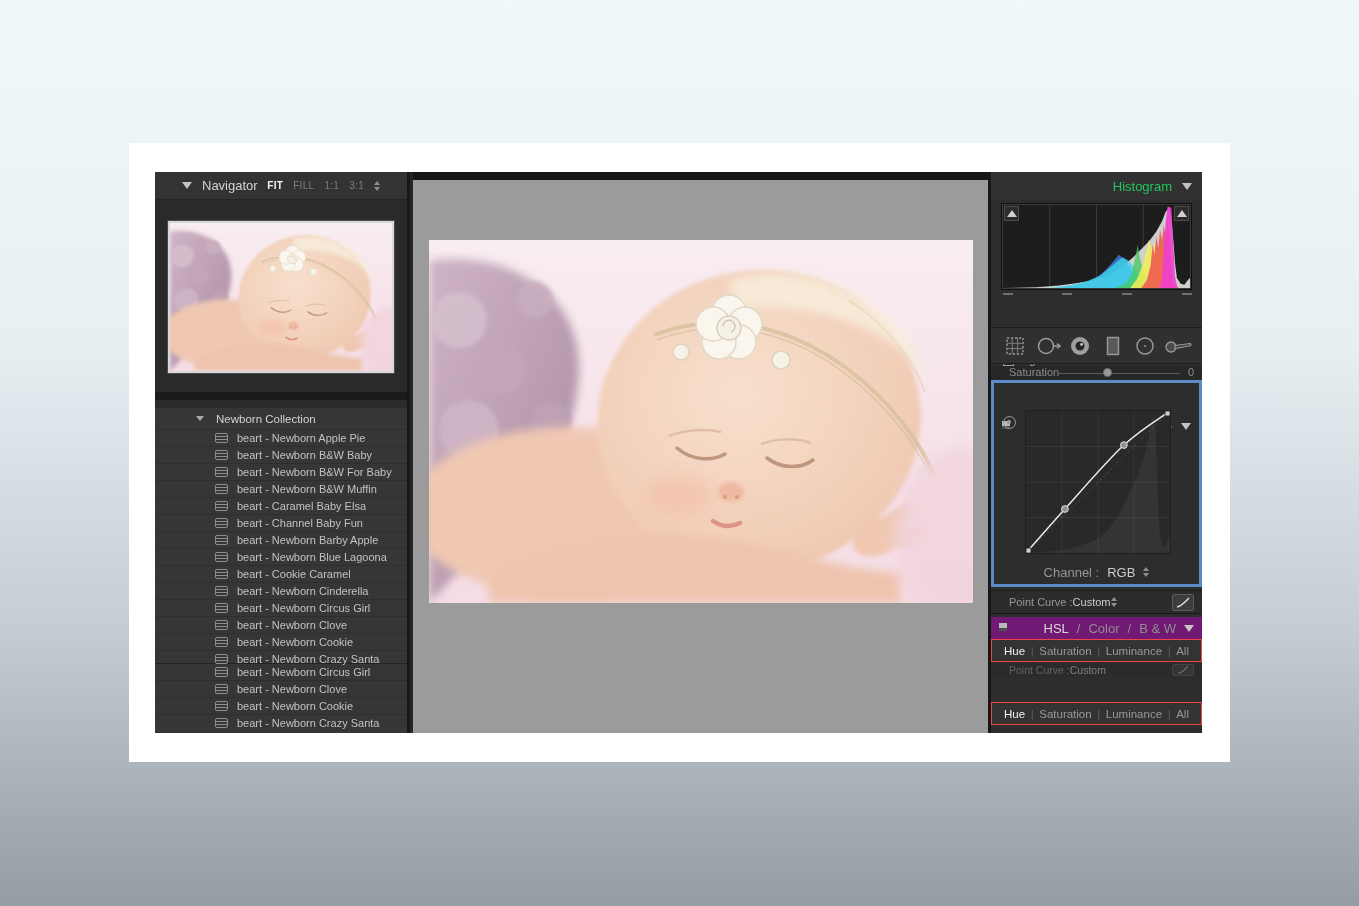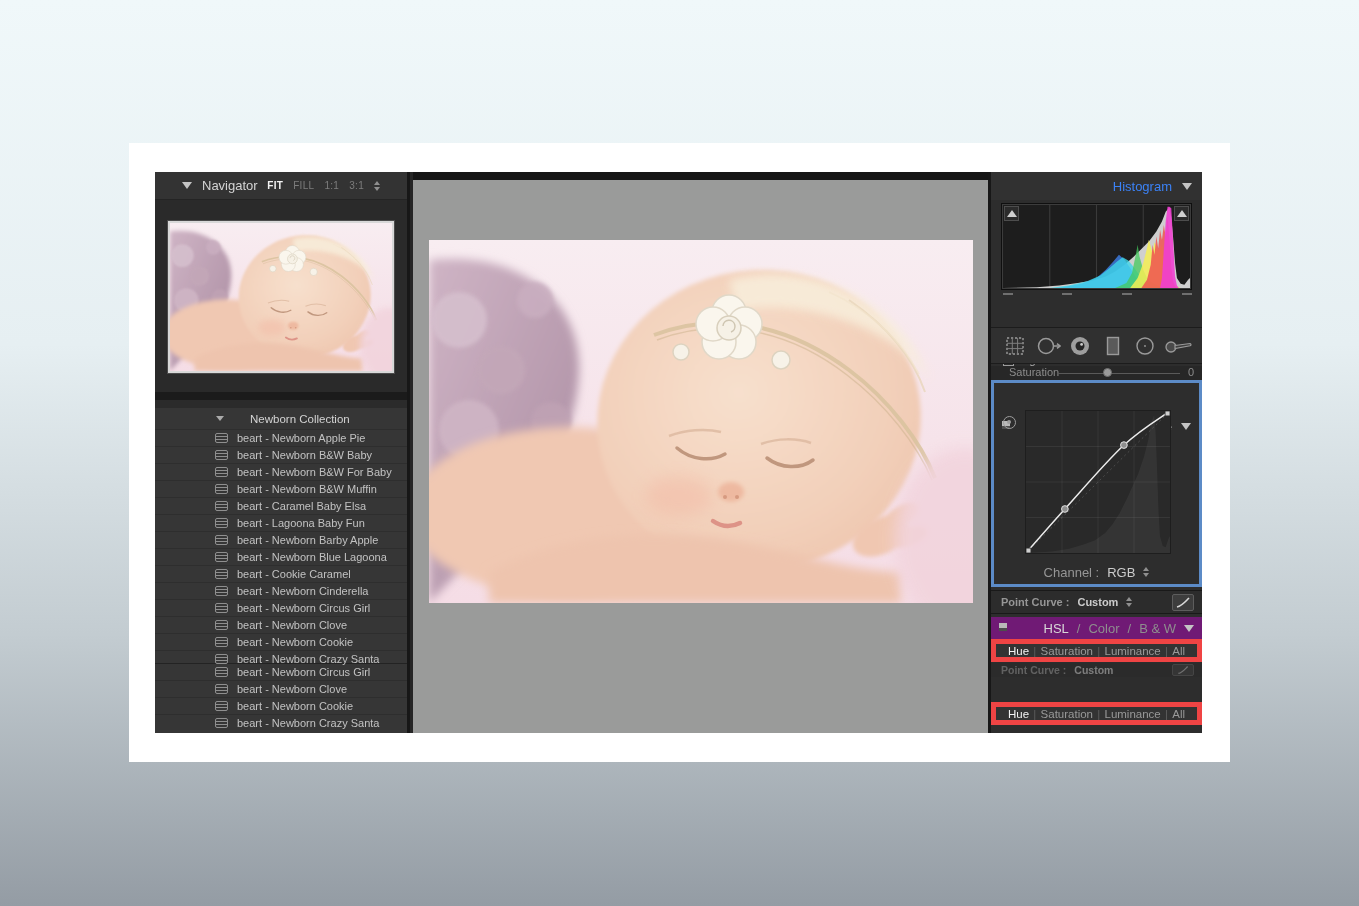--- a/index.html
+++ b/index.html
@@ -21,37 +21,37 @@
   .nav-zoom { margin-left:auto; display:flex; align-items:center; gap:10px; font-size:10px; color:#7d7d7d; letter-spacing:.3px; }
   .nav-zoom .zopt.active { color:#f2f2f2; font-weight:bold; }
   .stepper { display:flex; flex-direction:column; gap:2px; }
   .stepper i { display:block; width:0; height:0; border-left:3px solid transparent; border-right:3px solid transparent; }
   .stepper i.up { border-bottom:4px solid #8f8f8f; }
   .stepper i.dn { border-top:4px solid #8f8f8f; }
   .nav-body { position:relative; height:200px; background:#2a2a2a; border-bottom:8px solid #1b1b1b; }
   .nav-preview { position:absolute; left:13px; top:21px; width:226px; height:152px; border:2px solid #d8d8d8; outline:1px solid #4b4b4b; background:#f6e7ec; }
   .nav-preview svg { display:block; width:100%; height:100%; }
   .collections { position:absolute; left:0; top:236px; right:0; bottom:0; background:#363636; overflow:hidden; }
-  .coll-header { height:21px; display:flex; align-items:center; padding-left:61px; gap:26px; }
+  .coll-header { height:21px; display:flex; align-items:center; padding-left:41px; gap:12px; }
   .coll-header span { color:#d3d3d3; font-size:11.5px; }
   .citem { height:17px; display:flex; align-items:center; padding-left:60px; gap:9px; font-size:11px; color:#c2c2c2; border-top:1px solid rgba(0,0,0,.14); }
   .citem.seam { margin-top:-4px; border-top:1px solid rgba(0,0,0,.35); }
   .cicon { width:13px; height:10px; border:1px solid #8f8f8f; border-radius:2px; flex:0 0 auto;
            background-image:linear-gradient(#8f8f8f 1px, transparent 1px); background-size:100% 3px; background-position:0 2px; }
 
   
   .canvas { position:absolute; left:258px; top:0; width:575px; height:561px; background:#9a9b9a; border-top:8px solid #161616; }
   .photo-main { position:absolute; left:16px; top:60px; width:544px; height:363px; overflow:hidden; background:#f6e7ec; }
   .photo-main svg { display:block; width:100%; height:100%; }
 
   
   .panel-right { position:absolute; left:833px; top:0; width:214px; height:561px; background:#2d2d2d; border-left:3px solid #171717; }
   .r-abs { position:absolute; left:0; right:0; }
   .hist-header { top:0; height:28px; display:flex; align-items:center; justify-content:flex-end; gap:10px; padding-right:10px; background:#313131; }
-  .hist-title { color:#3b82f6; font-size:13px; }
+  .hist-title { color:#22c55e; font-size:13px; }
   .hist-box { position:absolute; left:10px; top:31px; width:191px; height:87px; background:#1d1d1d; border:1px solid #0f0f0f; box-shadow:inset 0 0 0 1px #3c3c3c; }
   .hist-box svg { position:absolute; inset:1px; width:calc(100% - 2px); height:calc(100% - 2px); }
   .clip-ind { position:absolute; width:15px; height:15px; background:#2b2b2b; border:1px solid #4d4d4d; display:flex; align-items:center; justify-content:center; z-index:3; }
   .clip-ind .tri-up { width:0; height:0; border-left:5px solid transparent; border-right:5px solid transparent; border-bottom:7px solid #cfcfcf; }
   .hist-ticks { top:121px; height:4px; }
   .hist-ticks b { position:absolute; top:0; width:10px; height:2px; background:#6f6f6f; }
   .orig-row { top:131px; height:20px; display:flex; align-items:flex-end; padding-left:12px;margin-top:43px; }
   .checkbox { width:11px; height:11px; border:1px solid #9b9b9b; background:transparent; }
   .orig-label { color:#adadad; font-size:11.5px; }
   .toolstrip { top:155px; height:37px; background:#303030; border-top:1px solid #1c1c1c; border-bottom:1px solid #1c1c1c;
@@ -68,27 +68,27 @@
   .panel-toggle { position:absolute; left:8px; top:6px; width:8px; height:8px; background:#b9b9b9; box-shadow:inset 0 -3px 0 #4d4d4d; }
   .tc-title { color:#d6d6d6; font-size:13px; }
   .tat-icon { position:absolute; left:9px; top:33px; width:13px; height:13px; border:1.5px solid #9d9d9d; border-radius:50%; }
   .tat-icon::after { content:""; position:absolute; left:3px; top:3px; width:4px; height:4px; border-radius:50%; background:#9d9d9d; }
   .tc-graph { position:absolute; left:31px; top:27px; width:146px; height:144px; background:#292929; border:1px solid #1e1e1e; }
   .tc-graph svg { display:block; width:100%; height:100%; }
   .channel-row { position:absolute; left:0; right:0; top:180px; height:18px; display:flex; align-items:center; justify-content:center; gap:8px; font-size:13px; }
   .dim { color:#969696; } .lit { color:#cccccc; }
 
   .pointcurve { top:418px; height:24px; background:#2c2c2c; border-top:1px solid #191919; border-bottom:1px solid #191919; }
-  .pc-inner { position:relative; height:100%; display:flex; align-items:center; gap:8px; padding-left:10px; font-size:11px;font-weight:bold; }
+  .pc-inner { position:relative; height:100%; display:flex; align-items:center; gap:0; padding-left:18px; font-size:11px; }
   .pc-btn { position:absolute; right:8px; top:3px; width:22px; height:17px; background:#3d3d3d; border:1px solid #5d5d5d; border-radius:2px; display:flex; align-items:center; justify-content:center; }
 
   .hsl-header { height:22px; display:flex; align-items:center; justify-content:flex-end; gap:8px; padding-right:8px; position:relative; background:#701a75; }
   .hsl-header .seg-lit { color:#d8d8d8; font-size:13px; }
   .hsl-header .seg-dim { color:#8e8e8e; font-size:13px; }
-  .hsl-tabs { height:23px; background:#333333; border:5px solid #ef4444; display:flex; align-items:center; justify-content:space-between; padding:0 12px; font-size:11.5px; }
+  .hsl-tabs { height:23px; background:#333333; border:1px solid #ef4444; display:flex; align-items:center; justify-content:space-between; padding:0 12px; font-size:11.5px; }
   .hsl-tabs .tab { color:#999999; }
   .hsl-tabs .tab.active { color:#f2f2f2; }
   .hsl-tabs .tsep { color:#5d5d5d; }
   .hsl1 { top:445px; } .hsl1-tabs { top:467px; }
   .artifact { top:491px; height:14px; overflow:hidden; opacity:.5; background:#2b2b2b; }
   .artifact .pc-inner { font-size:10.5px; }
   .hsl2 { top:508px; } .hsl2-tabs { top:530px; }
 
   .hidden-defs { position:absolute; width:0; height:0; overflow:hidden; }
 </style>
@@ -219,21 +219,21 @@
         <div class="citem">
             <span class="cicon"></span>
             <span>beart - Newborn B&amp;W Muffin</span>
           </div>
         <div class="citem">
             <span class="cicon"></span>
             <span>beart - Caramel Baby Elsa</span>
           </div>
         <div class="citem">
             <span class="cicon"></span>
-            <span>beart - Lagoona Baby Fun</span>
+            <span>beart - Channel Baby Fun</span>
           </div>
         <div class="citem">
             <span class="cicon"></span>
             <span>beart - Newborn Barby Apple</span>
           </div>
         <div class="citem">
             <span class="cicon"></span>
             <span>beart - Newborn Blue Lagoona</span>
           </div>
         <div class="citem">

